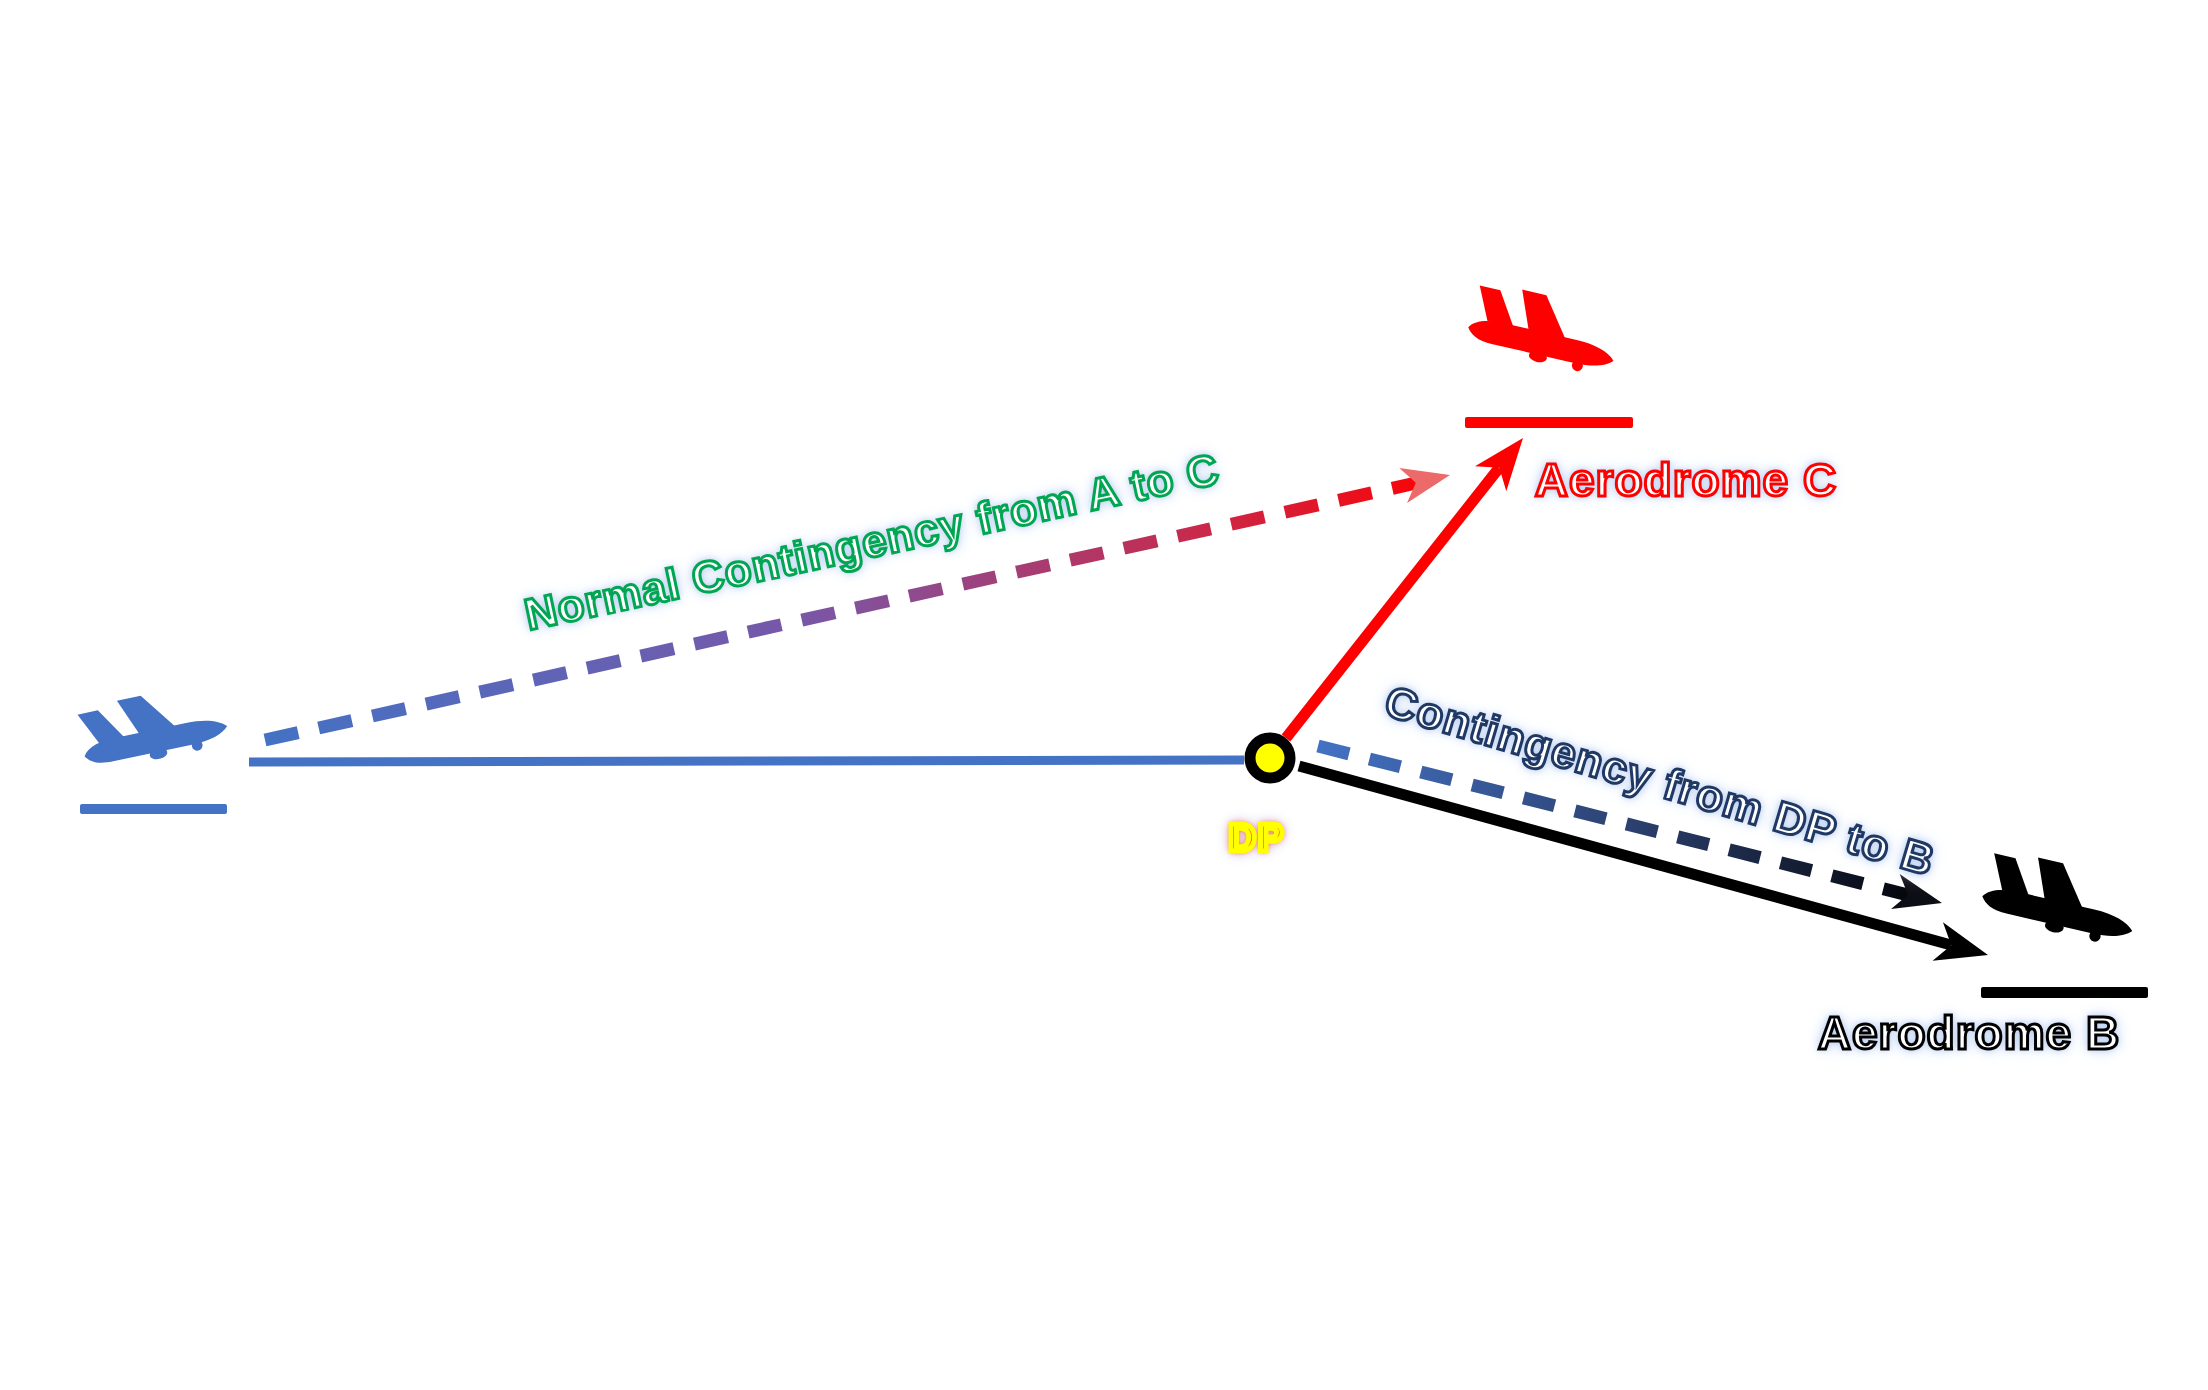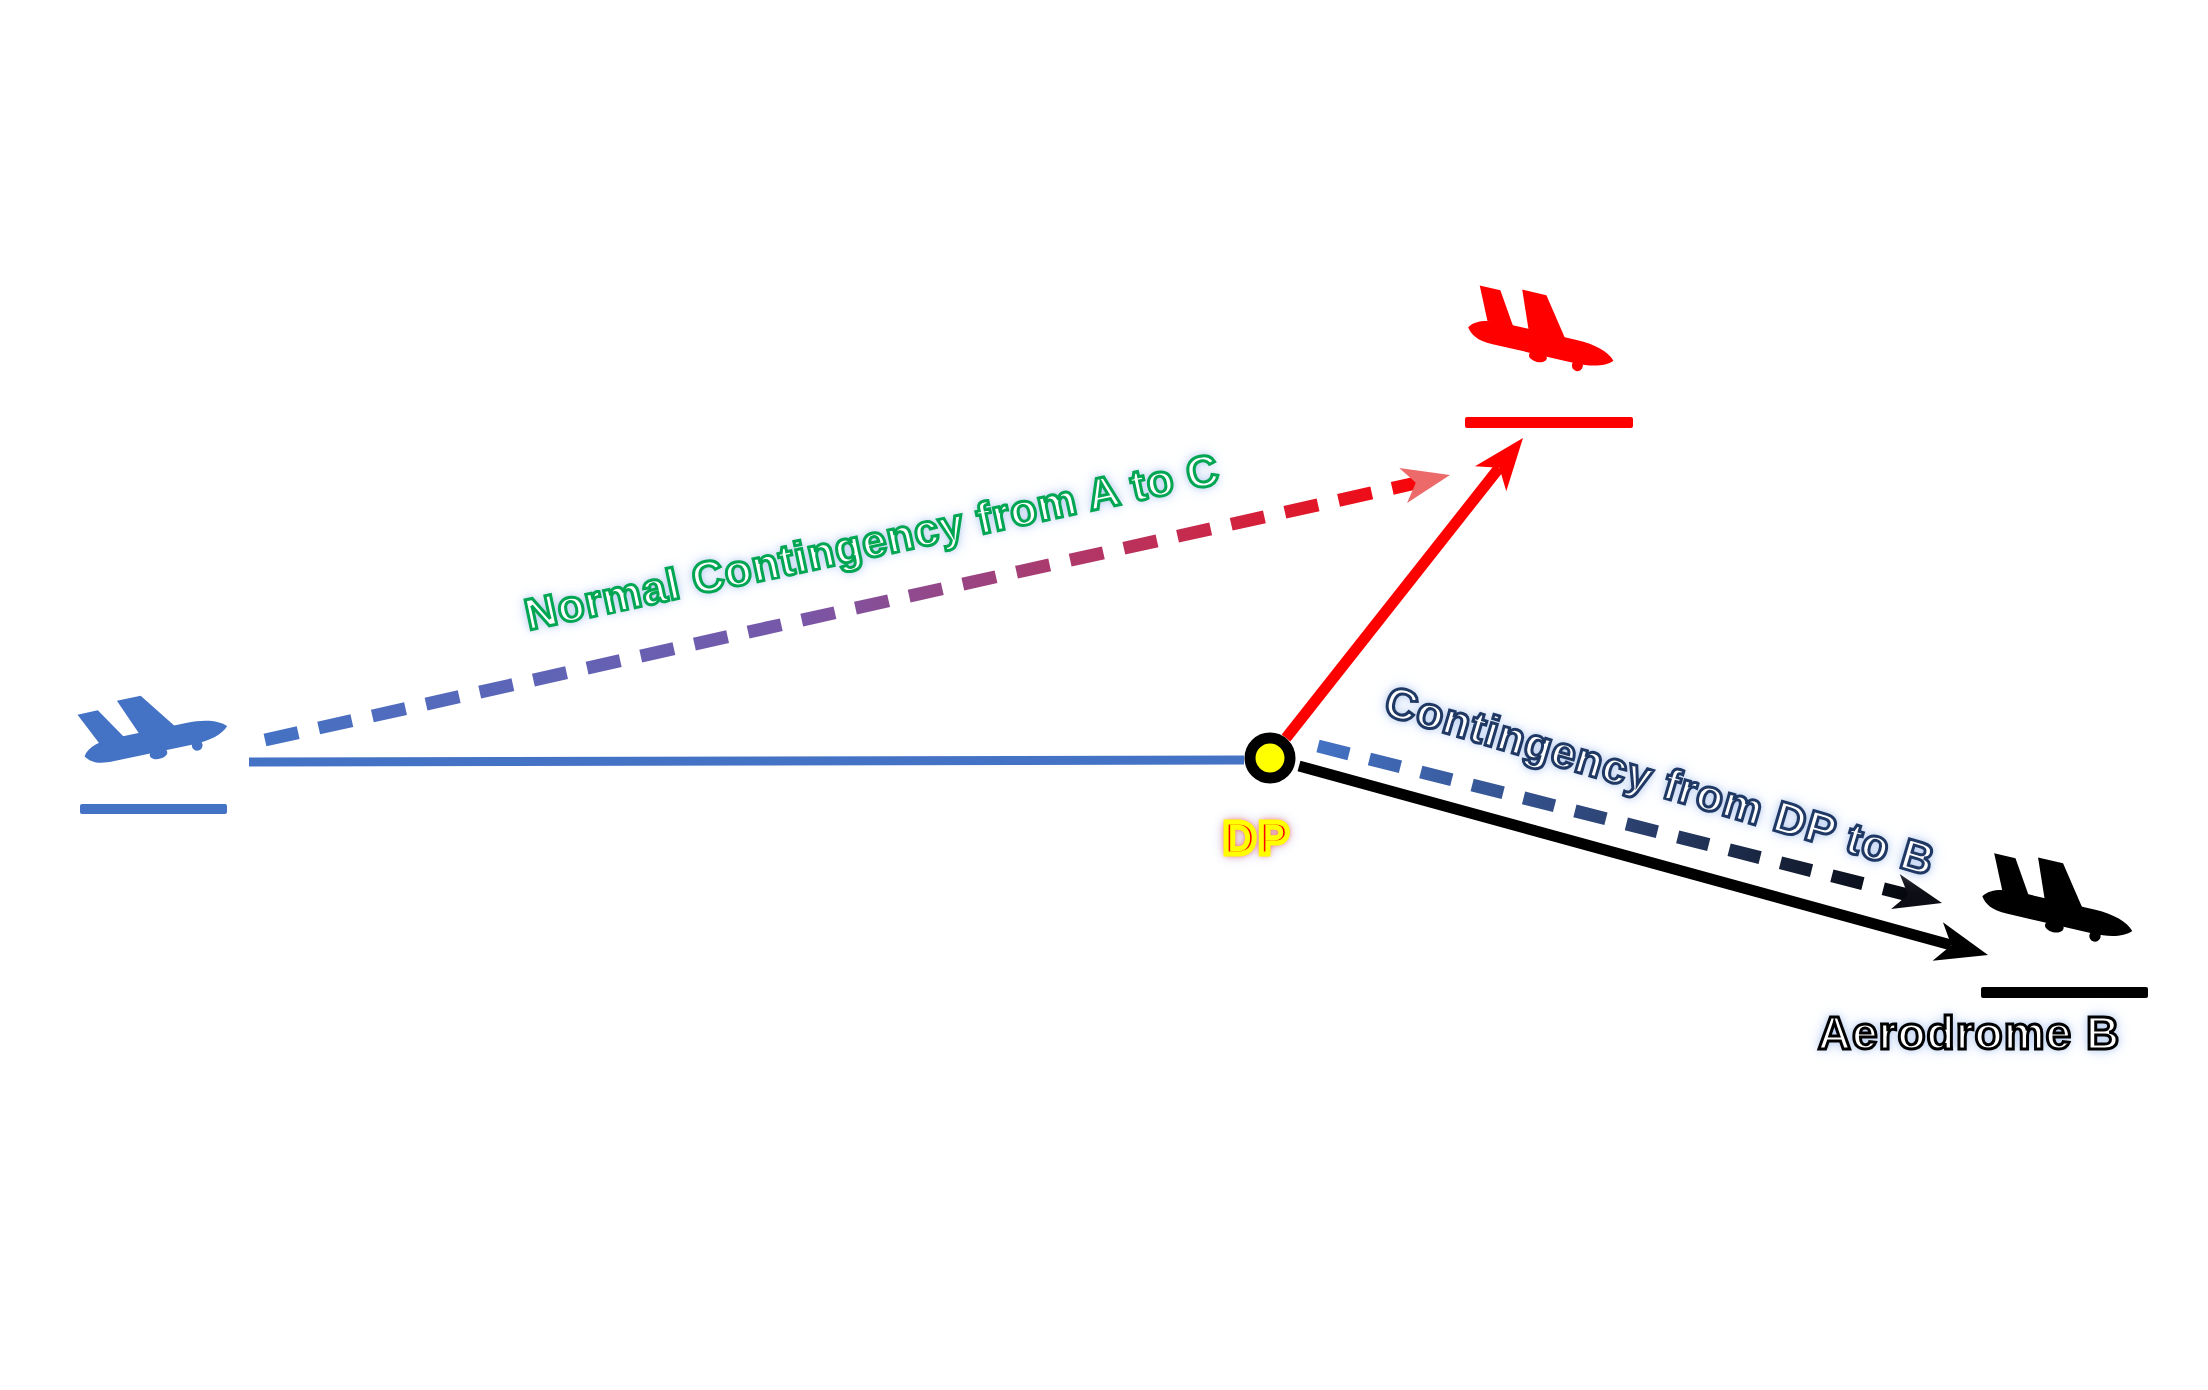--- a/index.html
+++ b/index.html
@@ -27,21 +27,21 @@
   .stroke-blue  { -webkit-text-stroke: 3px #4472C4; }
   .stroke-red   { -webkit-text-stroke: 3px #FF0000; }
   .stroke-black { -webkit-text-stroke: 3px #000000; }
   .stroke-green { -webkit-text-stroke: 3px #00A651; font-size: 44px; }
   .stroke-navy  { -webkit-text-stroke: 3px #1F3864; font-size: 44px; }
   .rot-ac  { transform: translate(-50%,-50%) rotate(-12deg); }
   .rot-dpb { transform: translate(-50%,-50%) rotate(16.5deg); }
   .dp-label {
     color: #FF0000;
     -webkit-text-stroke: 5px #FFFF00;
-    font-size: 46px;
+    font-size: 38px;
     letter-spacing: 2px;
     text-shadow: 0 0 5px #ff2222, 0 0 10px #ff6a6a, 0 0 16px #aec6ee;
   }
 </style>
 </head>
 <body>
 
 <div id="canvas">
 
   <svg id="diagram-svg" width="2208" height="1390" viewBox="0 0 2208 1390" xmlns="http://www.w3.org/2000/svg">
@@ -87,20 +87,21 @@
     <rect x="80" y="804" width="147" height="10" rx="2" fill="#4472C4"></rect>
 
     <use href="#plane-shape" transform="translate(1466,292) scale(0.92) rotate(13 85 45)" fill="#FF0000"></use>
     <rect x="1465" y="417" width="168" height="11" rx="2" fill="#FF0000"></rect>
 
     <use href="#plane-shape" transform="translate(1980,860) scale(0.95) rotate(13 85 45)" fill="#000000"></use>
     <rect x="1981" y="987" width="167" height="11" rx="2" fill="#000000"></rect>
   </svg>
 
 
+  <div class="label stroke-red" style="left:1686px; top:480px;">Aerodrome C</div>
 
   <div class="label stroke-black" style="left:1969px; top:1033px;">Aerodrome B</div>
 
   <div class="label dp-label" style="left:1257px; top:838px;">DP</div>
 
   <div class="label stroke-green rot-ac" style="left:872px; top:542px;">Normal Contingency from A to C</div>
 
   <div class="label stroke-navy rot-dpb" style="left:1660px; top:781px;">Contingency from DP to B</div>
 
 </div>

